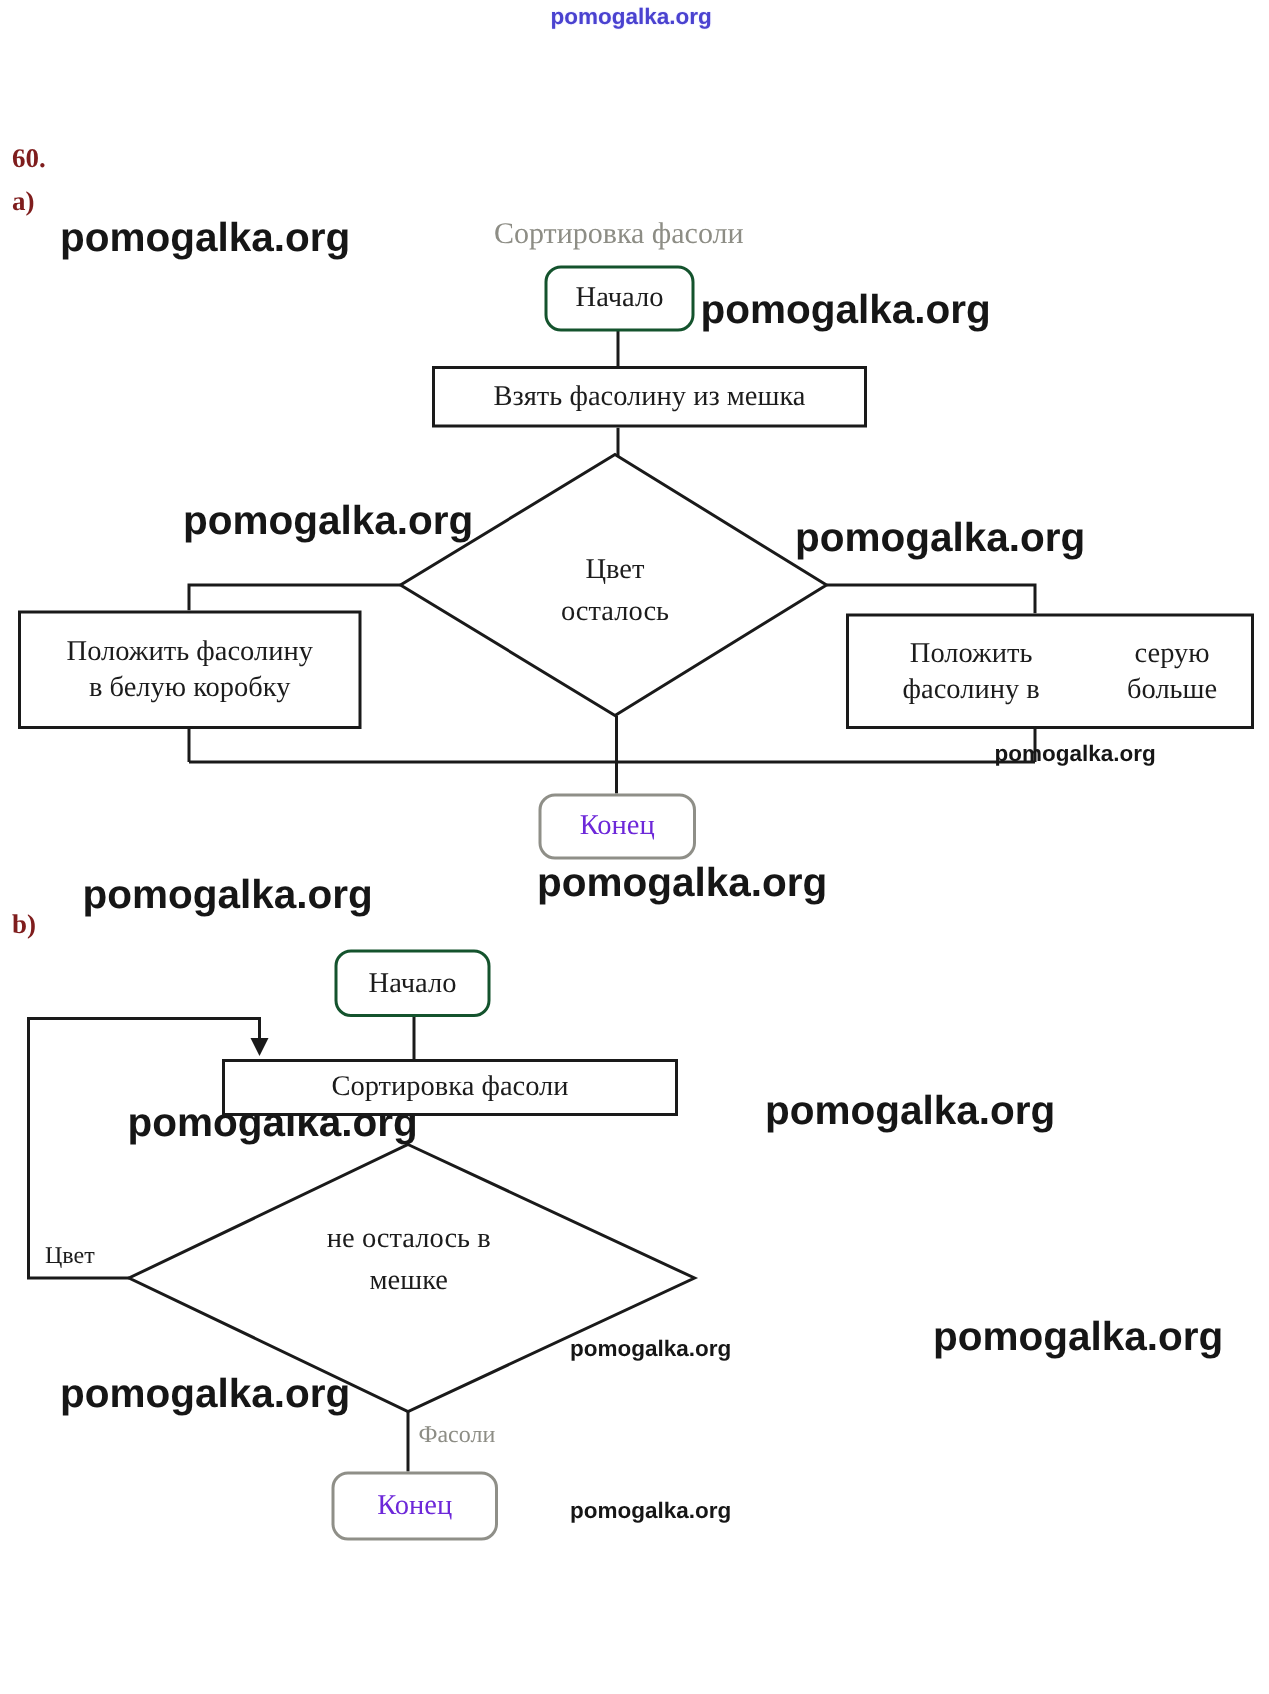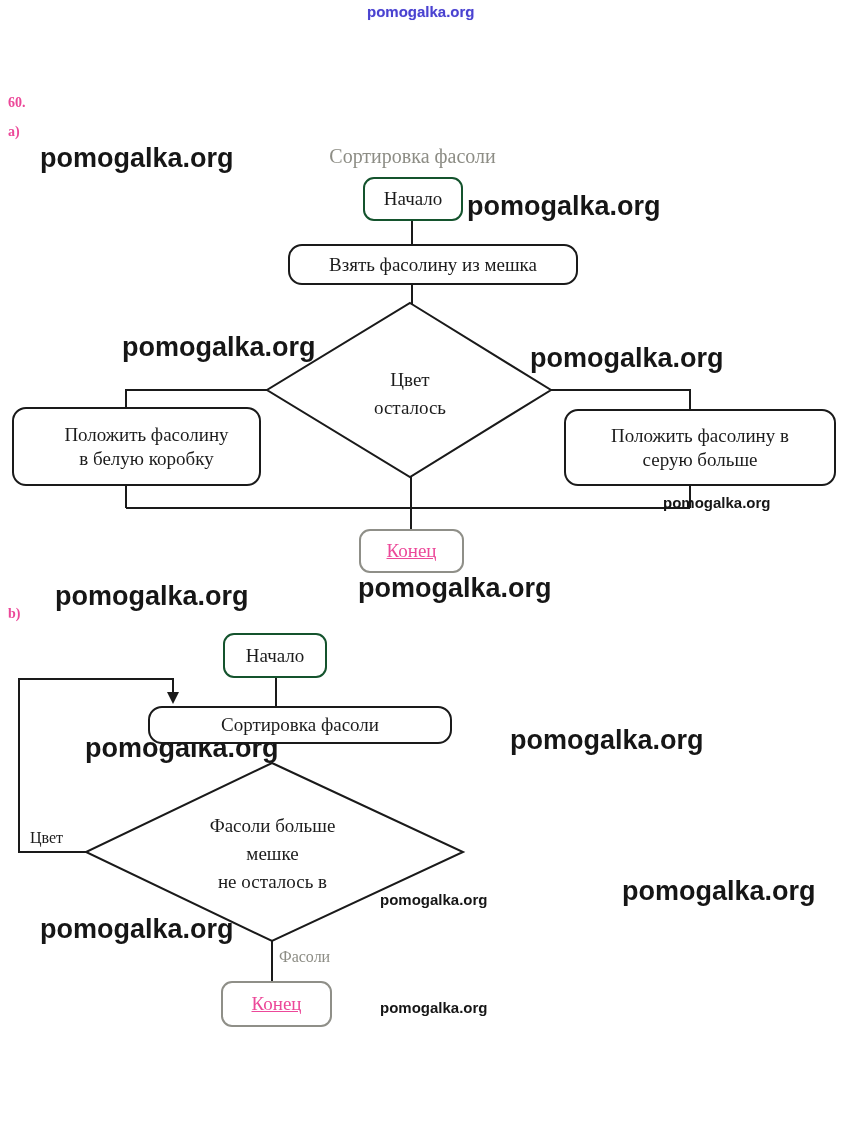--- a/index.html
+++ b/index.html
@@ -11,32 +11,32 @@
   .serif{font-family:"Liberation Serif", serif;}
   .wm{
     position:absolute;font-family:"Liberation Sans", sans-serif;
     font-weight:700;color:#161616;white-space:nowrap;line-height:1;
   }
   .wm-lg{font-size:27px;}
   .wm-sm{font-size:15px;}
   .wm-blue{font-size:15px;color:#4a42cf;text-shadow:0 0 1px #c9c6ff;}
   .node{
     position:absolute;display:flex;align-items:center;justify-content:center;
-    text-align:center;background:#ffffff;font-size:19px;line-height:1.25;border-radius:14px;
+    text-align:center;background:#ffffff;font-size:19px;line-height:1.25;
   }
   .rect{border:2px solid #1a1a1a;}
   .round{border:2px solid #14532d;border-radius:11px;}
-  .faded{border-color:#8f8f88;color:#ec4899;text-decoration:underline;}
+  .faded{border-color:#8f8f88;color:#6d28d9;}
   .faded-text{color:#8d8d85;}
   .diamond-text{
     position:absolute;text-align:center;font-size:19px;line-height:28px;
   }
   .part-label{
     position:absolute;font-family:"Liberation Serif", serif;
-    font-weight:700;font-size:14px;color:#ec4899;
+    font-weight:700;font-size:18px;color:#7f1d1d;
   }
   .branch-label{position:absolute;font-size:16px;line-height:1;}
   svg{position:absolute;left:0;top:0;}
 </style>
 </head>
 <body>
 
 <svg width="846" height="1129" viewBox="0 0 846 1129">
 
   <g stroke="#1a1a1a" stroke-width="2" fill="none">
@@ -84,39 +84,38 @@
 
 <div class="node round" style="left:363px;top:177px;width:96px;height:40px;">Начало</div>
 
 <div class="node rect" style="left:288px;top:244px;width:286px;height:37px;">Взять фасолину из мешка</div>
 
 <div class="diamond-text" style="left:330px;top:366px;width:160px;">
   <div>Цвет</div>
   <div>осталось</div>
 </div>
 
-<div class="node rect" style="left:12px;top:407px;width:225px;height:75px;flex-direction:column;padding-left:20px;">
+<div class="node rect" style="left:12px;top:407px;width:225px;height:75px;flex-direction:column;">
   <div>Положить фасолину</div>
   <div>в белую коробку</div>
 </div>
 
-<div class="node rect" style="left:564px;top:409px;width:268px;height:73px;flex-direction:column;">
+<div class="node rect" style="left:564px;top:409px;width:268px;height:73px;flex-direction:row;">
   <div>Положить фасолину в</div>
   <div>серую больше</div>
 </div>
 
 <div class="node round faded" style="left:359px;top:529px;width:101px;height:40px;">Конец</div>
 
 <div class="node round" style="left:223px;top:633px;width:100px;height:41px;">Начало</div>
 
 <div class="node rect" style="left:148px;top:706px;width:300px;height:34px;">Сортировка фасоли</div>
 
 <div class="diamond-text" style="left:160px;top:812px;width:225px;">
-  <div>Фасоли больше</div>
+  <div>не осталось в</div>
   <div>мешке</div>
-  <div>не осталось в</div>
 </div>
 
 <div class="branch-label" style="left:30px;top:830px;">Цвет</div>
 
 <div class="branch-label faded-text" style="left:279px;top:949px;">Фасоли</div>
 
 <div class="node round faded" style="left:221px;top:981px;width:107px;height:42px;">Конец</div>
 
 </body></html>

